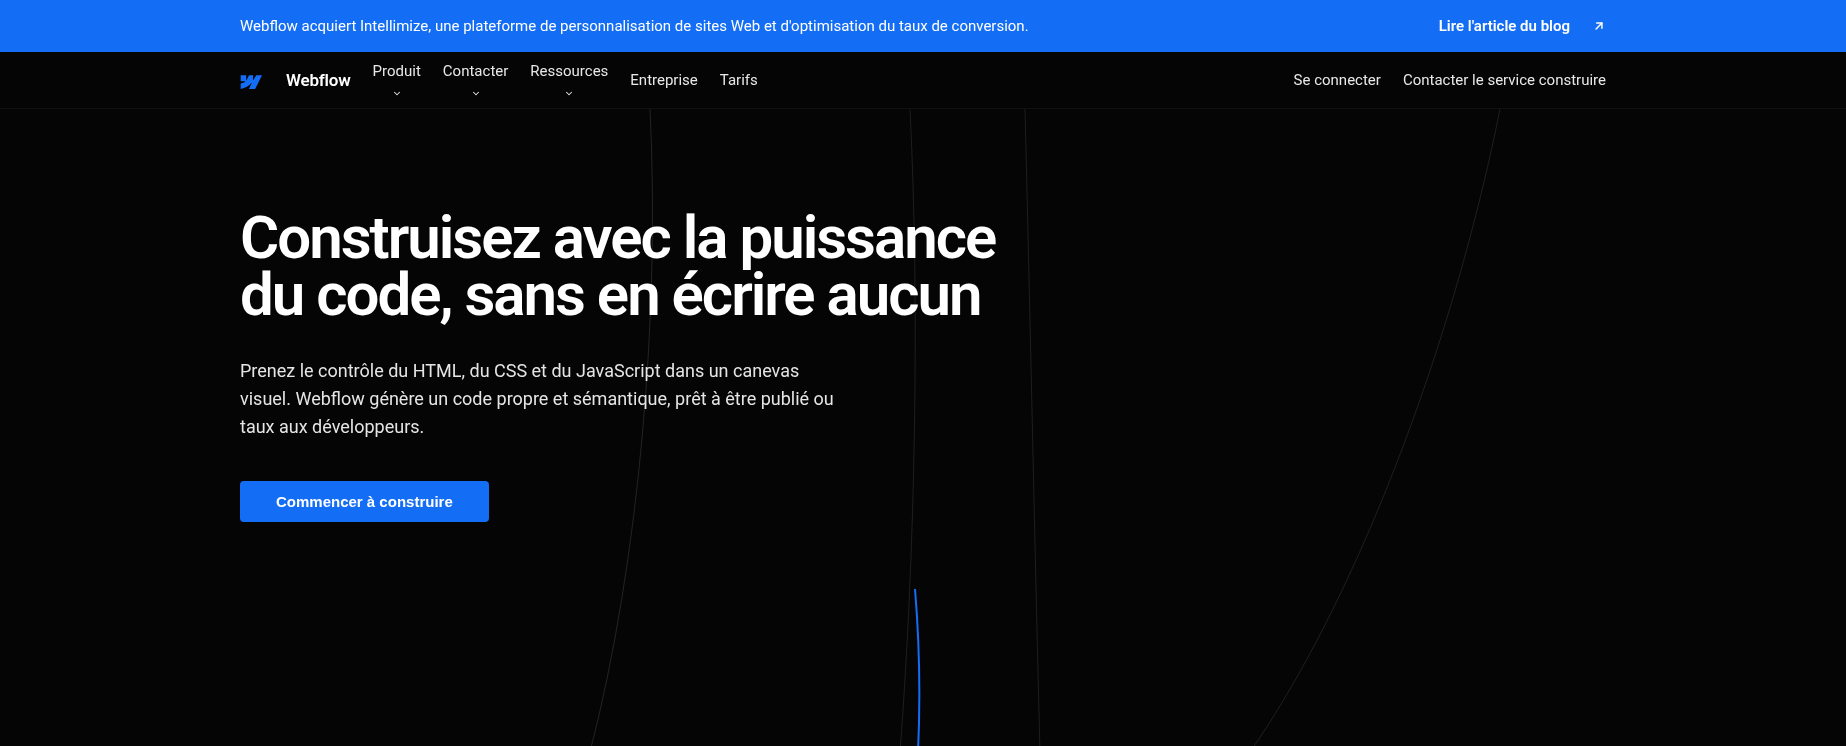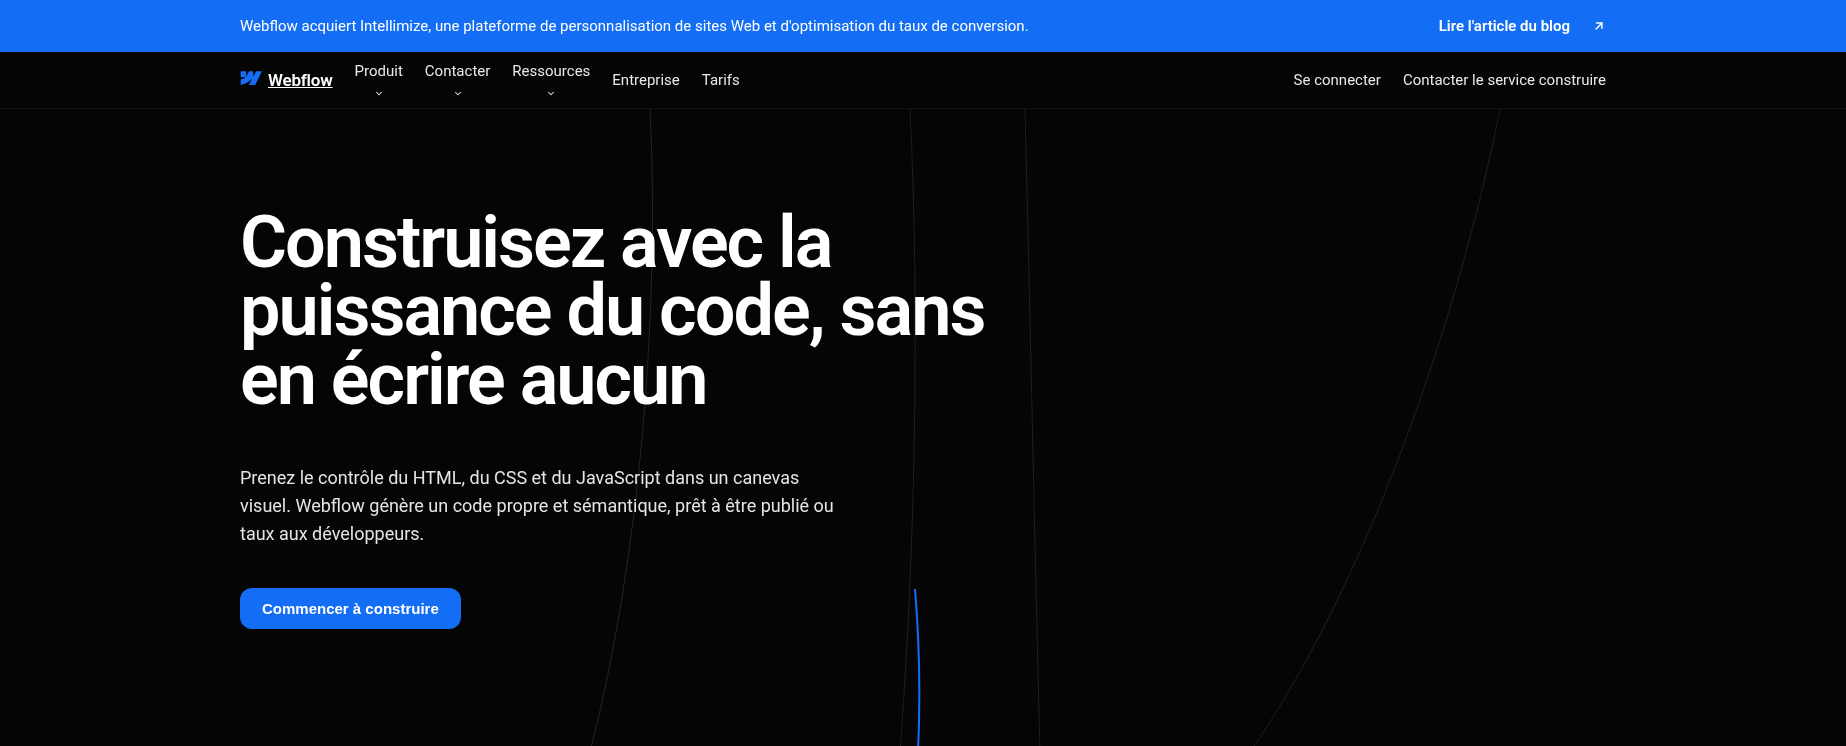--- a/index.html
+++ b/index.html
@@ -52,24 +52,23 @@
   padding: 0 240px;
   border-bottom: 1px solid rgba(255,255,255,0.05);
 }
 .nav-left {
   display: flex;
   align-items: center;
   gap: 22px;
 }
 .logo {
   display: inline-flex;
-  align-items: flex-start;
-  gap: 6px;
-  cursor: pointer;
-  text-decoration: underline;
+  align-items: flex-end;
+  gap: 24px;
+  cursor: pointer;
 }
 .logo-mark {
   width: 22px;
   height: 16px;
 }
 .logo-text {
   color: #fff;
   font-size: 17px;
   font-weight: 600;
   letter-spacing: -0.2px;
@@ -135,42 +134,42 @@
   z-index: 0;
   pointer-events: none;
 }
 .hero-bg svg { width: 100%; height: 100%; }
 .hero-content {
   position: relative;
   z-index: 1;
   max-width: 760px;
 }
 .hero-title {
-  font-size: 72px;
+  font-size: 60px;
   font-weight: 600;
   line-height: 0.95;
   letter-spacing: -2px;
-  margin-bottom: 50px;
+  margin-bottom: 34px;
 }
 .hero-sub {
   font-size: 18px;
   line-height: 1.55;
   color: #e5e5e5;
   font-weight: 400;
   max-width: 600px;
   margin-bottom: 40px;
 }
 .hero-cta {
   background: #146ef5;
   color: #fff;
   font-size: 15px;
   font-weight: 600;
-  padding: 12px 22px;
+  padding: 12px 36px;
   border: none;
-  border-radius: 12px;
+  border-radius: 4px;
   cursor: pointer;
 }
 </style>
 </head>
 <body>
 
 <div class="banner">
   <span class="banner-text">Webflow acquiert Intellimize, une plateforme de personnalisation de sites Web et d'optimisation du taux de conversion.</span>
   <a class="banner-link">
     <span>Lire l'article du blog</span>

